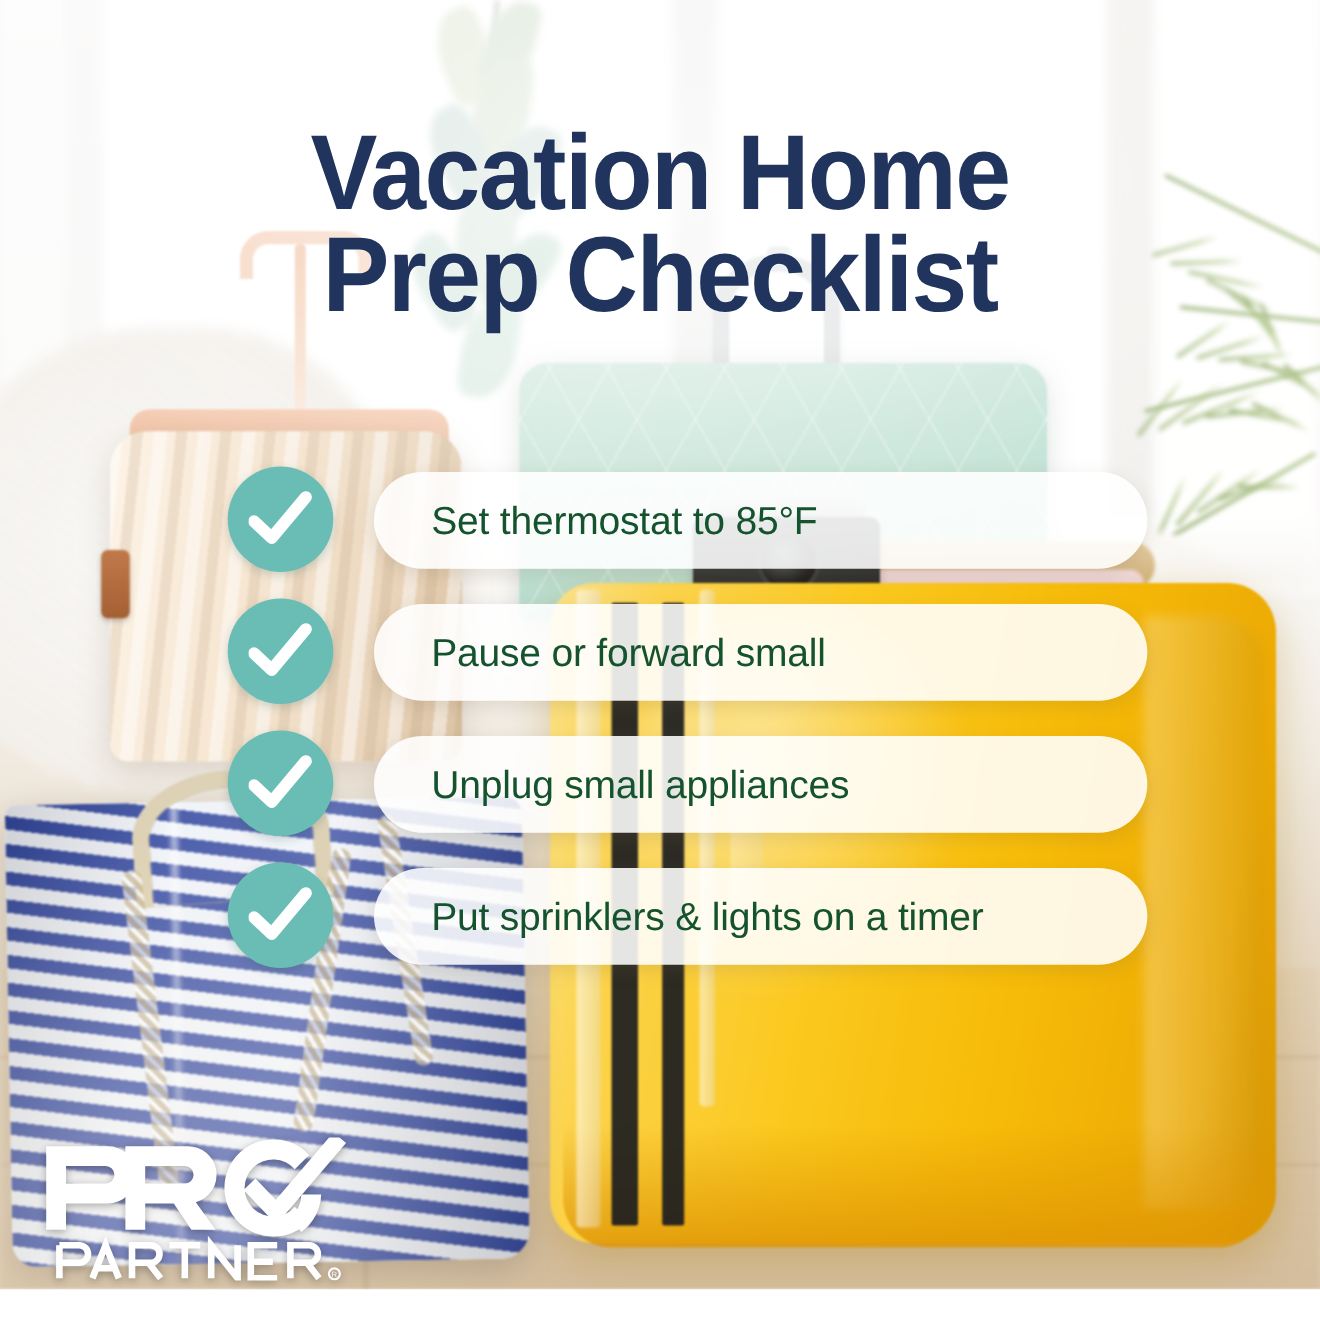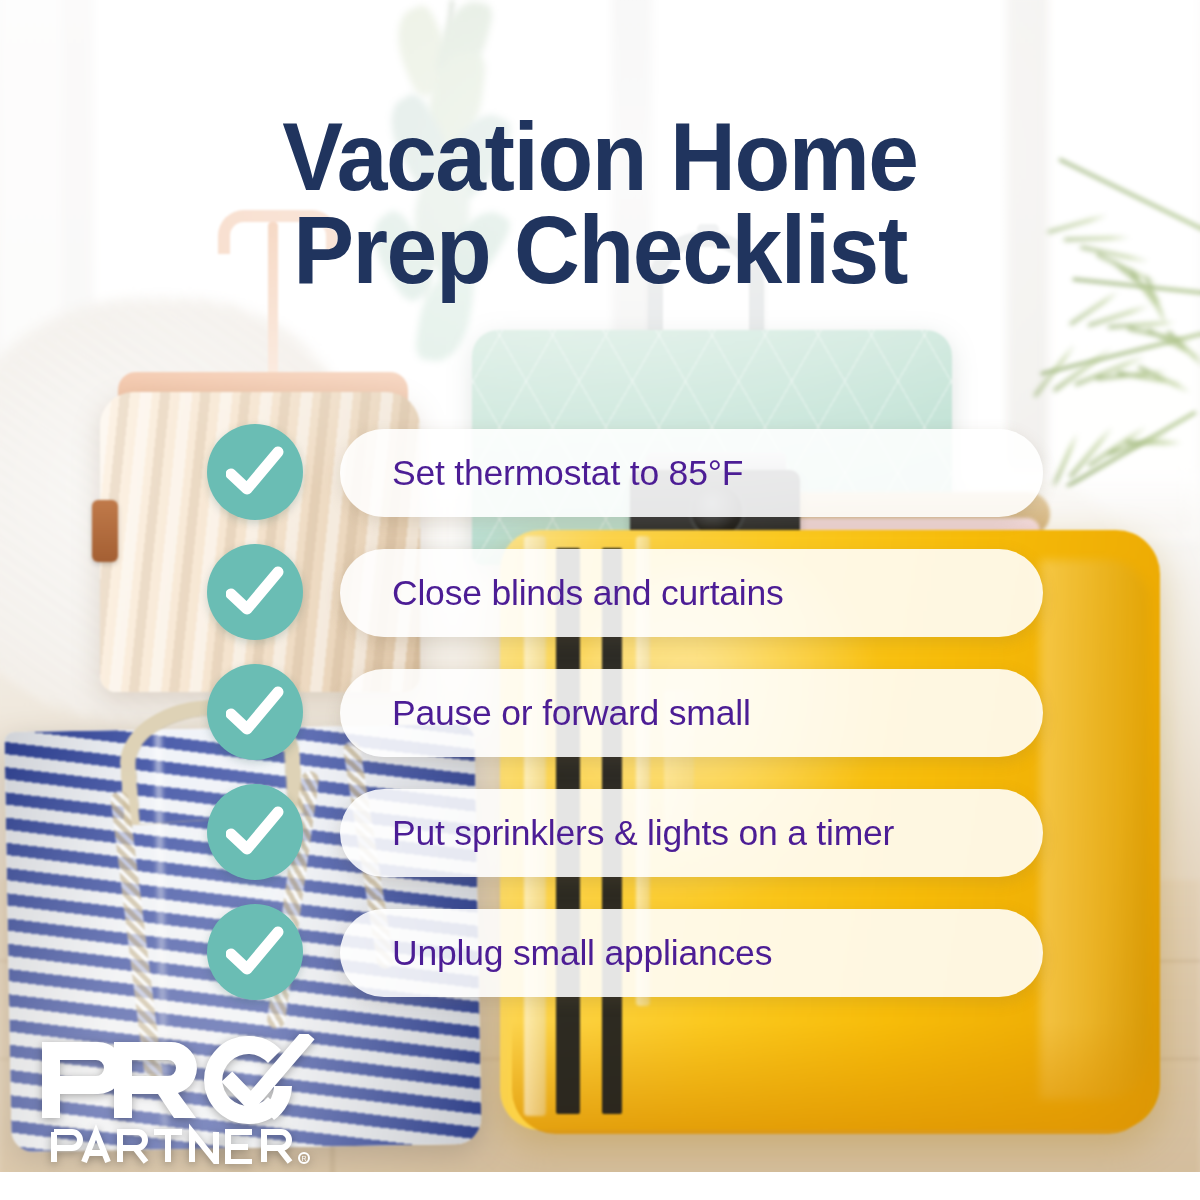--- a/index.html
+++ b/index.html
@@ -311,21 +311,21 @@
     position:absolute;left:340px;top:5px;
     width:703px;height:88px;
     border-radius:44px;
     background:rgba(255,255,255,.88);
     box-shadow:0 5px 16px rgba(120,100,70,.17);
     display:flex;align-items:center;
     z-index:2;
   }
   .pill-label{
     margin-left:52px;
-    color:#4c1d95;
+    color:#14532d;
     font-size:35.5px;
     font-weight:400;
     letter-spacing:-.2px;
     white-space:nowrap;
   }
 
   
   .logo{position:absolute;left:36px;top:1034px;width:300px;height:130px;}
   .logo svg{display:block;filter:drop-shadow(0 2px 4px rgba(0,0,0,.3));}
 </style>
@@ -457,64 +457,54 @@
         <div class="check-badge">
           <svg width="58" height="52" viewBox="0 0 58 52" aria-hidden="true">
             <path d="M5 28 L21 43 L52 6" fill="none" stroke="#ffffff" stroke-width="11" stroke-linecap="round" stroke-linejoin="round"></path>
           </svg>
         </div>
         <div class="pill">
           <span class="pill-label">Set thermostat to 85°F</span>
         </div>
       </div>
 
+
       <div class="row">
         <div class="check-badge">
           <svg width="58" height="52" viewBox="0 0 58 52" aria-hidden="true">
             <path d="M5 28 L21 43 L52 6" fill="none" stroke="#ffffff" stroke-width="11" stroke-linecap="round" stroke-linejoin="round"></path>
           </svg>
         </div>
         <div class="pill">
-          <span class="pill-label">Close blinds and curtains</span>
+          <span class="pill-label">Pause or forward small</span>
         </div>
       </div>
 
       <div class="row">
         <div class="check-badge">
           <svg width="58" height="52" viewBox="0 0 58 52" aria-hidden="true">
             <path d="M5 28 L21 43 L52 6" fill="none" stroke="#ffffff" stroke-width="11" stroke-linecap="round" stroke-linejoin="round"></path>
           </svg>
         </div>
         <div class="pill">
-          <span class="pill-label">Pause or forward small</span>
+          <span class="pill-label">Unplug small appliances</span>
         </div>
       </div>
 
       <div class="row">
         <div class="check-badge">
           <svg width="58" height="52" viewBox="0 0 58 52" aria-hidden="true">
             <path d="M5 28 L21 43 L52 6" fill="none" stroke="#ffffff" stroke-width="11" stroke-linecap="round" stroke-linejoin="round"></path>
           </svg>
         </div>
         <div class="pill">
           <span class="pill-label">Put sprinklers &amp; lights on a timer</span>
         </div>
       </div>
 
-      <div class="row">
-        <div class="check-badge">
-          <svg width="58" height="52" viewBox="0 0 58 52" aria-hidden="true">
-            <path d="M5 28 L21 43 L52 6" fill="none" stroke="#ffffff" stroke-width="11" stroke-linecap="round" stroke-linejoin="round"></path>
-          </svg>
-        </div>
-        <div class="pill">
-          <span class="pill-label">Unplug small appliances</span>
-        </div>
-      </div>
-
     </div>
 
     <div class="logo">
       <svg width="300" height="130" viewBox="0 0 300 130" aria-hidden="true">
 
         <path d="M6 8 H62 A26 26 0 0 1 62 60 H24 V84 H6 Z
                  M24 26 V42 H60 A8 8 0 0 0 60 26 Z" fill="#ffffff" fill-rule="evenodd"></path>
 
         <path d="M78 8 H134 A26 26 0 0 1 142 59 L160 84 H138 L122 60 H96 V84 H78 Z
                  M96 26 V42 H132 A8 8 0 0 0 132 26 Z" fill="#ffffff" fill-rule="evenodd"></path>

